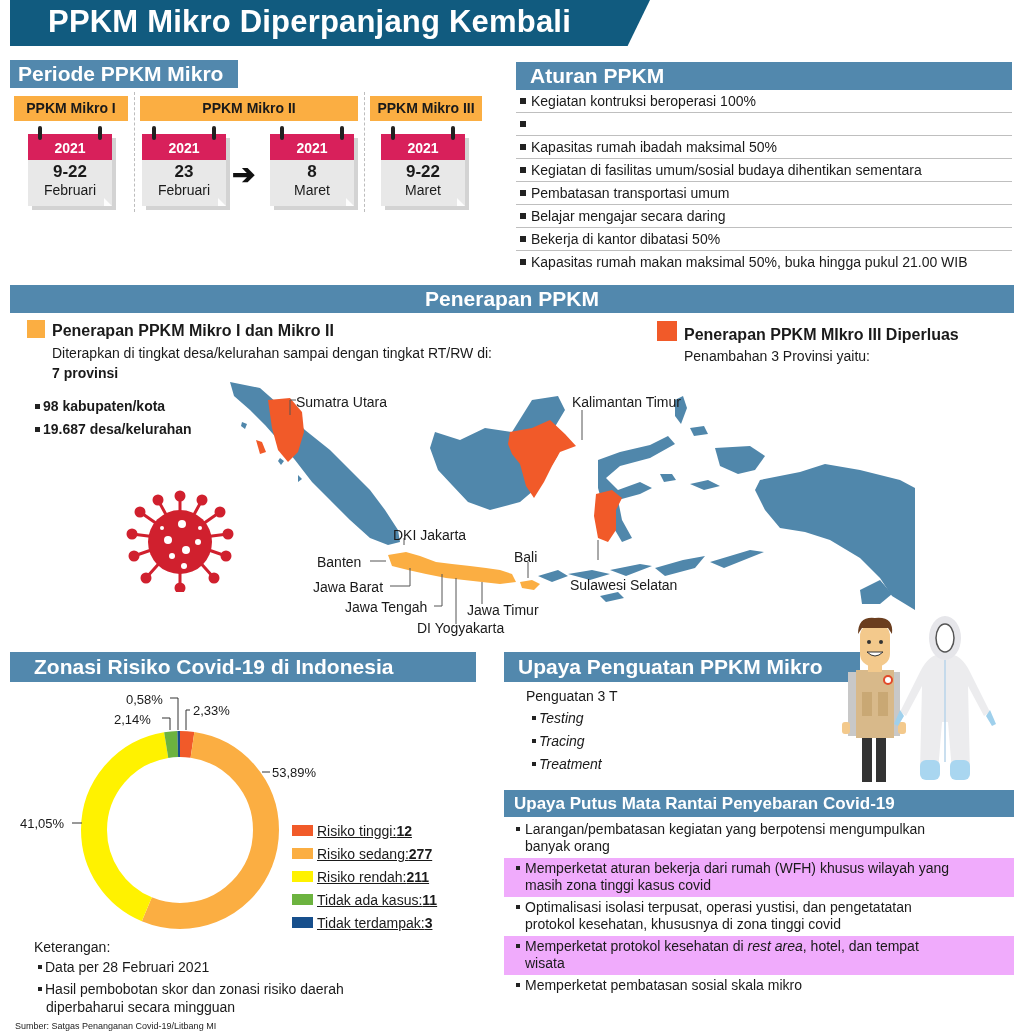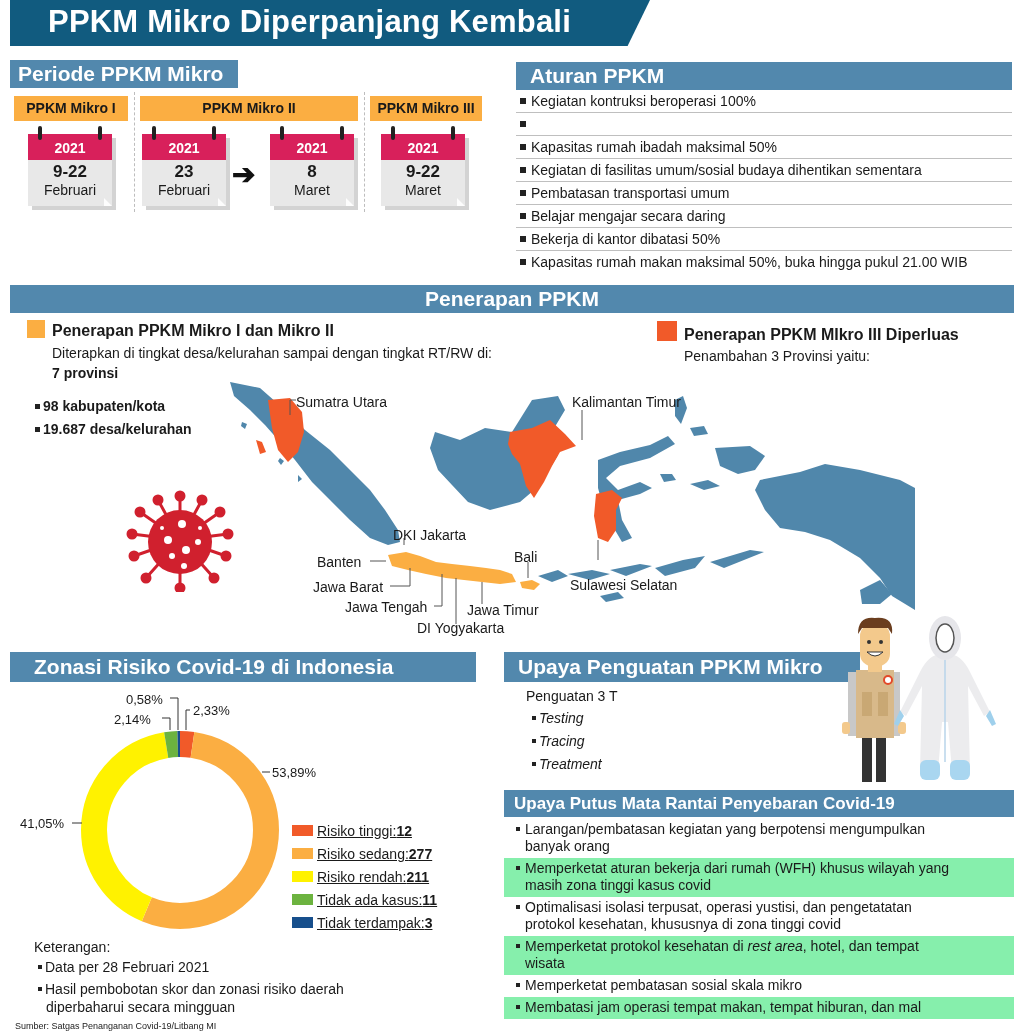--- a/index.html
+++ b/index.html
@@ -51,21 +51,21 @@
   .leg-row { display: flex; align-items: center; height: 23px; font-size: 14px; }
   .leg-sw { width: 21px; height: 11px; margin-right: 4px; }
   .pct { font-size: 13px; color: #1a1a1a; white-space: nowrap; }
 
   
   .t3 li { list-style: none; font-size: 14px; font-style: italic; height: 23px; line-height: 23px; }
   .sm-sq { display: inline-block; width: 4px; height: 4px; background: #222; margin-right: 3px; vertical-align: 3px; }
 
   .putus-list { list-style: none; }
   .putus-list li { font-size: 14px; line-height: 17px; padding: 2px 6px 3px 12px; }
-  .putus-list li.shade { background: #86efac; }
+  .putus-list li.shade { background: #f0abfc; }
   .putus-list li .bul { display: inline-block; width: 4px; height: 4px; background: #222; margin-right: 5px; vertical-align: 3px; }
   .putus-list li .cont { padding-left: 9px; display: block; }
 
   .ket li { list-style: none; font-size: 14px; line-height: 18px; }
 </style>
 </head>
 <body>
 
 <div class="abs title-bar"></div>
 <div class="abs title-text">PPKM Mikro Diperpanjang Kembali</div>
@@ -353,14 +353,13 @@
   </g>
 </svg>
 
 <div class="abs bar" style="left:504px;top:790px;width:510px;height:27px;font-size:17px;line-height:27px;padding-left:10px;">Upaya Putus Mata Rantai Penyebaran Covid-19</div>
 <ul class="abs putus-list" style="left:504px;top:819px;width:510px;">
   <li><span class="bul"></span><span>Larangan/pembatasan kegiatan yang berpotensi mengumpulkan</span><span class="cont">banyak orang</span></li>
   <li class="shade"><span class="bul"></span><span>Memperketat aturan bekerja dari rumah (WFH) khusus wilayah yang</span><span class="cont">masih zona tinggi kasus covid</span></li>
   <li><span class="bul"></span><span>Optimalisasi isolasi terpusat, operasi yustisi, dan pengetatatan</span><span class="cont">protokol kesehatan, khususnya di zona tinggi covid</span></li>
   <li class="shade"><span class="bul"></span><span>Memperketat protokol kesehatan di </span><i>rest area</i><span>, hotel, dan tempat</span><span class="cont">wisata</span></li>
   <li><span class="bul"></span><span>Memperketat pembatasan sosial skala mikro</span></li>
-  <li class="shade"><span class="bul"></span><span>Membatasi jam operasi  tempat makan, tempat hiburan, dan mal</span></li>
 </ul>
 
 </body></html>

